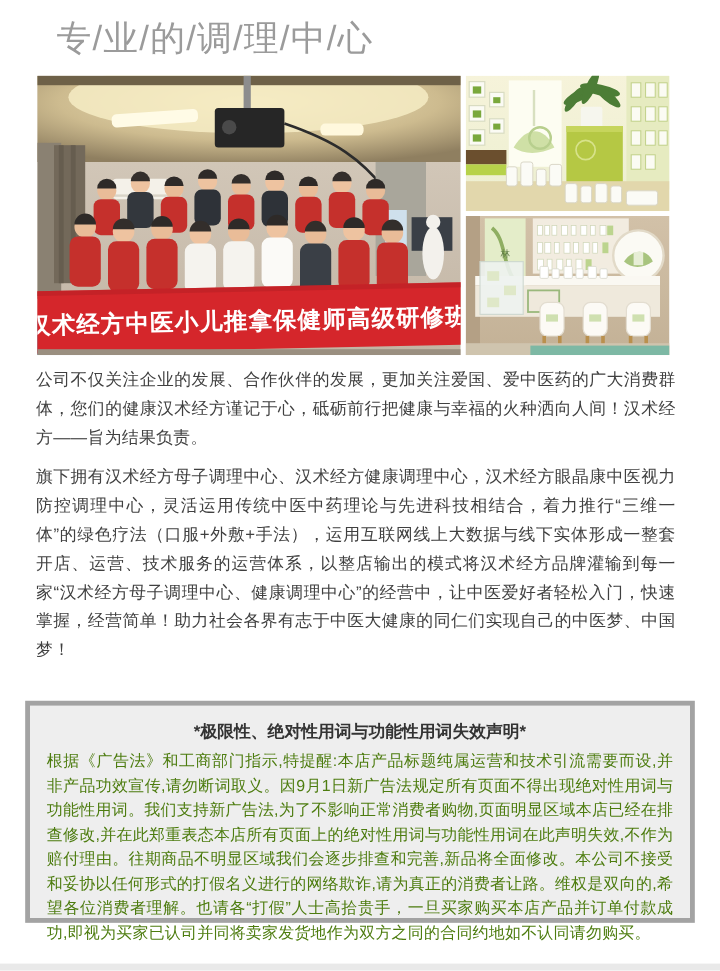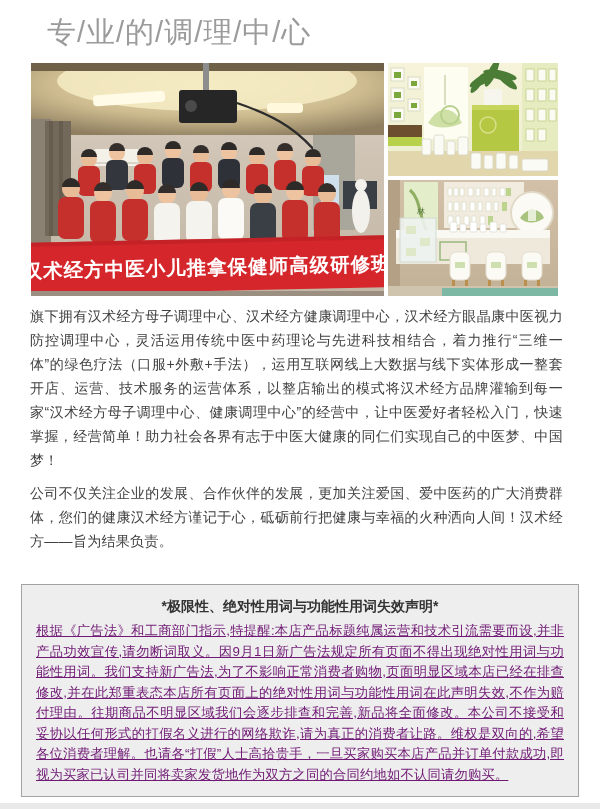--- a/index.html
+++ b/index.html
@@ -22,31 +22,30 @@
   .photo-rt { width: 170px; height: 113px; overflow: hidden; }
   .photo-rb { width: 170px; height: 116px; margin-top: 4px; overflow: hidden; }
   svg { display: block; }
   .body-text {
     position: absolute; left: 30px; top: 304px; width: 533px;
     font-size: 14px; line-height: 24px; letter-spacing: 0.3px; color: #404040;
     text-align: justify;
   }
   .body-text p + p { margin-top: 9px; }
   .disclaimer-box {
-    position: absolute; left: 21px; top: 584px; width: 558px; height: 213px;
-    background: #eeeeee; border: 1px solid #a3a3a3; padding: 12px 14px 10px 14px;
+    position: absolute; left: 21px; top: 584px; width: 558px; height: 185px;
+    background: #eeeeee; border: 4px solid #a3a3a3; padding: 12px 14px 10px 14px;
   }
   .disclaimer-title {
     text-align: center; font-size: 14px; font-weight: bold; color: #333333;
     line-height: 18px; margin-bottom: 6px;
   }
   .disclaimer-body {
-    font-size: 13.3px; line-height: 20.5px; color: #701a75; text-align: justify;
+    font-size: 13.3px; line-height: 20.5px; color: #4d7c0f; text-align: justify;
     letter-spacing: 0.2px;
-    text-decoration: underline;
   }
   .bottom-strip {
     position: absolute; left: 0; top: 803px; width: 600px; height: 6px;
     background: #e9e9e9;
   }
   .banner-text { font-family: "Liberation Sans", "DejaVu Sans", sans-serif; }
 </style>
 </head>
 <body>
 
@@ -362,22 +361,22 @@
             </g>
         </g>
         <rect x="0" y="106" width="170" height="10" fill="#cfc4ae"></rect>
         <rect x="54" y="108" width="116" height="8" fill="#7db8a4"></rect>
       </svg>
     </div>
   </div>
 </div>
 
 <div class="body-text">
+  <p>公司不仅关注企业的发展、合作伙伴的发展，更加关注爱国、爱中医药的广大消费群体，您们的健康汉术经方谨记于心，砥砺前行把健康与幸福的火种洒向人间！汉术经方——旨为结果负责。</p>
   <p>旗下拥有汉术经方母子调理中心、汉术经方健康调理中心，汉术经方眼晶康中医视力防控调理中心，灵活运用传统中医中药理论与先进科技相结合，着力推行“三维一体”的绿色疗法（口服+外敷+手法），运用互联网线上大数据与线下实体形成一整套开店、运营、技术服务的运营体系，以整店输出的模式将汉术经方品牌灌输到每一家“汉术经方母子调理中心、健康调理中心”的经营中，让中医爱好者轻松入门，快速掌握，经营简单！助力社会各界有志于中医大健康的同仁们实现自己的中医梦、中国梦！</p>
-  <p>公司不仅关注企业的发展、合作伙伴的发展，更加关注爱国、爱中医药的广大消费群体，您们的健康汉术经方谨记于心，砥砺前行把健康与幸福的火种洒向人间！汉术经方——旨为结果负责。</p>
 </div>
 
 <div class="disclaimer-box">
   <div class="disclaimer-title">*极限性、绝对性用词与功能性用词失效声明*</div>
   <div class="disclaimer-body">根据《广告法》和工商部门指示,特提醒:本店产品标题纯属运营和技术引流需要而设,并非产品功效宣传,请勿断词取义。因9月1日新广告法规定所有页面不得出现绝对性用词与功能性用词。我们支持新广告法,为了不影响正常消费者购物,页面明显区域本店已经在排查修改,并在此郑重表态本店所有页面上的绝对性用词与功能性用词在此声明失效,不作为赔付理由。往期商品不明显区域我们会逐步排查和完善,新品将全面修改。本公司不接受和妥协以任何形式的打假名义进行的网络欺诈,请为真正的消费者让路。维权是双向的,希望各位消费者理解。也请各“打假”人士高拾贵手，一旦买家购买本店产品并订单付款成功,即视为买家已认司并同将卖家发货地作为双方之同的合同约地如不认同请勿购买。</div>
 </div>
 
 <div class="bottom-strip"></div>
 
 </body></html>

